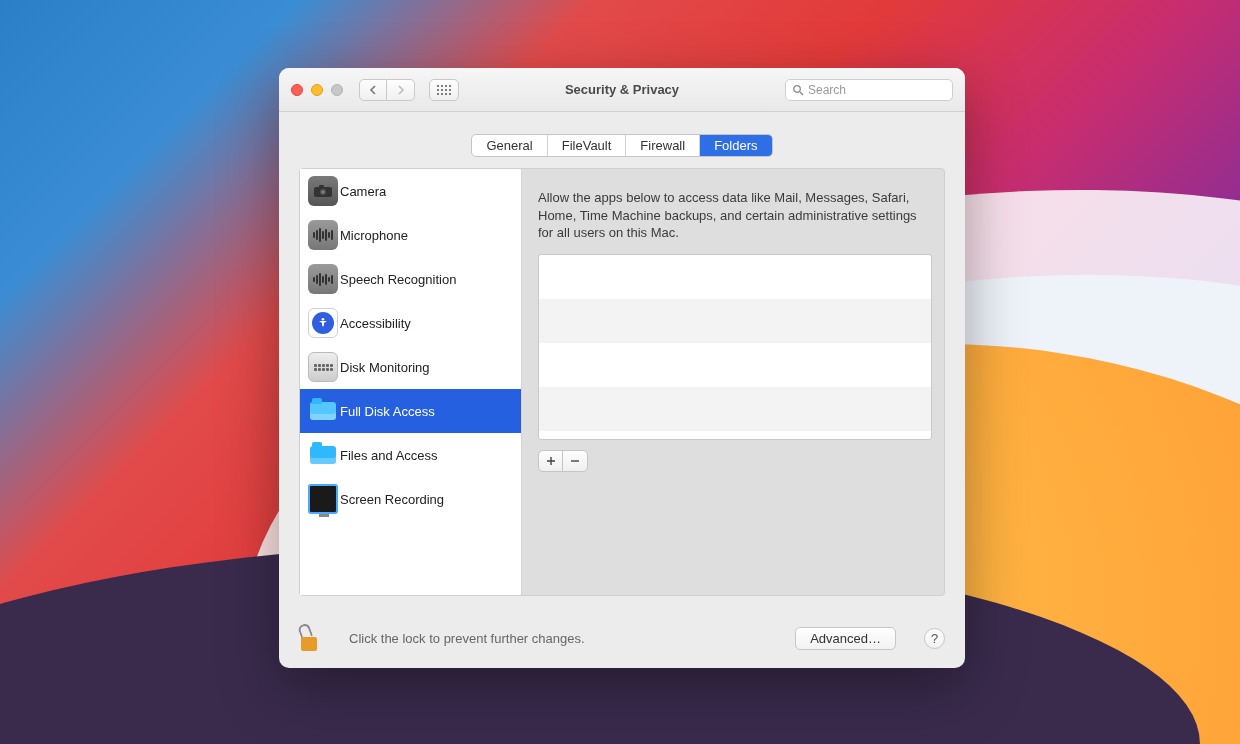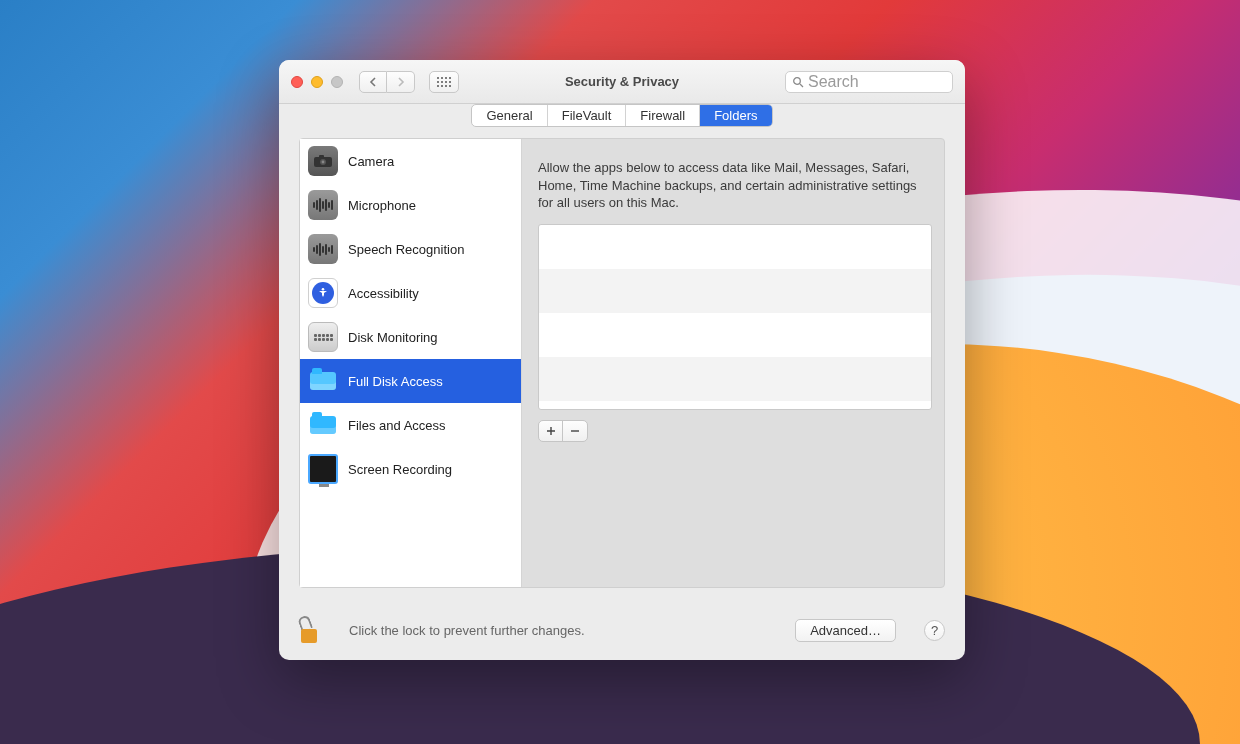--- a/index.html
+++ b/index.html
@@ -9,21 +9,21 @@
     position:relative;
   }
   
   .bg-wave{position:absolute;border-radius:50%;}
   .wave-orange{width:1200px;height:900px;right:-300px;bottom:-500px;background:radial-gradient(circle at 30% 30%,#ffc24a,#ff8a2a);}
   .wave-white{width:1400px;height:700px;right:-400px;top:200px;background:rgba(255,255,255,.85);transform:rotate(-8deg);}
   .wave-pale{width:1100px;height:500px;right:-300px;top:280px;background:#eef3fa;transform:rotate(-6deg);}
   .wave-dark{width:1400px;height:400px;left:-200px;bottom:-200px;background:#3a2b4d;}
 
   .window{
-    position:absolute;left:279px;top:60px;width:686px;height:600px;
+    position:absolute;left:279px;top:68px;width:686px;height:600px;
     background:#ececec;border-radius:10px;box-shadow:0 20px 60px rgba(0,0,0,.35);
     display:flex;flex-direction:column;overflow:hidden;
   }
   .titlebar{
     height:44px;background:linear-gradient(#f6f6f6,#e9e9e9);
     border-bottom:1px solid #d0d0d0;display:flex;align-items:center;padding:0 12px;gap:10px;
   }
   .traffic{display:flex;gap:8px;}
   .tl{width:12px;height:12px;border-radius:50%;}
   .tl.red{background:#ff5f57;border:1px solid #e24640;}
@@ -32,35 +32,35 @@
   .navseg{display:flex;margin-left:6px;}
   .navbtn{width:28px;height:22px;background:linear-gradient(#fdfdfd,#f0f0f0);border:1px solid #c9c9c9;display:flex;align-items:center;justify-content:center;color:#888;font-size:13px;}
   .navbtn:first-child{border-radius:5px 0 0 5px;}
   .navbtn:last-child{border-radius:0 5px 5px 0;border-left:none;}
   .gridbtn{width:30px;height:22px;border:1px solid #c9c9c9;border-radius:5px;background:linear-gradient(#fdfdfd,#f0f0f0);display:flex;align-items:center;justify-content:center;margin-left:4px;}
   .grid-dots{display:grid;grid-template-columns:repeat(4,2px);grid-template-rows:repeat(3,2px);gap:2px;}
   .grid-dots span{width:2px;height:2px;background:#555;border-radius:1px;}
   .titletext{flex:1;text-align:center;font-size:13px;font-weight:600;color:#4a4a4a;}
   .searchwrap{width:168px;height:22px;background:#fff;border:1px solid #cfcfcf;border-radius:5px;display:flex;align-items:center;padding:0 6px;gap:4px;}
   .searchwrap svg{flex:none;}
-  .searchwrap input{border:none;outline:none;width:100%;font-size:16px;background:transparent;color:#333;}
+  .searchwrap input{border:none;outline:none;width:100%;font-size:12px;background:transparent;color:#333;}
   .searchwrap input::placeholder{color:#9a9a9a;}
 
-  .tabs{display:flex;justify-content:center;}
+  .tabs{display:flex;justify-content:center;margin-top:22px;}
   .tabseg{display:flex;border:1px solid #c5c5c5;border-radius:5px;overflow:hidden;background:#fff;}
   .tab{padding:3px 14px;font-size:13px;color:#333;border-left:1px solid #d2d2d2;cursor:default;}
   .tab:first-child{border-left:none;}
   .tab.active{background:#2f6fe6;color:#fff;}
 
   .content{flex:1;margin:11px 20px 18px;background:#dedede;border:1px solid #cfcfcf;border-radius:4px;display:flex;gap:10px;padding:0;}
   .sidebar{width:222px;background:#fff;border-right:1px solid #d4d4d4;overflow-y:auto;position:relative;}
   .sidebar::-webkit-scrollbar{width:14px;}
   .sidebar::-webkit-scrollbar-track{background:#f1f1f1;}
   .sidebar::-webkit-scrollbar-thumb{background:#c0c0c0;border-radius:7px;border:3px solid #f1f1f1;}
-  .sb-item{display:flex;align-items:center;gap:10px;padding:7px 8px;font-size:13px;color:#222;cursor:default;}
+  .sb-item{display:flex;align-items:center;gap:2px;padding:7px 8px;font-size:13px;color:#222;cursor:default;}
   .sb-item.selected{background:#2560e0;color:#fff;}
   .sb-icon{width:30px;height:30px;border-radius:6px;display:flex;align-items:center;justify-content:center;font-size:17px;flex:none;}
   .ic-camera{background:linear-gradient(#7a7a7a,#555);color:#ddd;}
   .ic-mic,.ic-speech{background:linear-gradient(#9a9a9a,#777);}
   .ic-access{background:#fff;border:1px solid #d0d0d0;}
   .ic-access .ring{width:22px;height:22px;border-radius:50%;background:#2f5fe0;display:flex;align-items:center;justify-content:center;color:#fff;font-size:12px;}
   .ic-input{background:linear-gradient(#eee,#ccc);border:1px solid #bbb;}
   .ic-folder{background:transparent;}
   .folder-shape{width:26px;height:18px;background:#30b8ff;border-radius:3px;position:relative;box-shadow:inset 0 -6px 0 rgba(255,255,255,.25);}
   .folder-shape::before{content:"";position:absolute;top:-4px;left:2px;width:10px;height:6px;background:#30b8ff;border-radius:2px 2px 0 0;}

